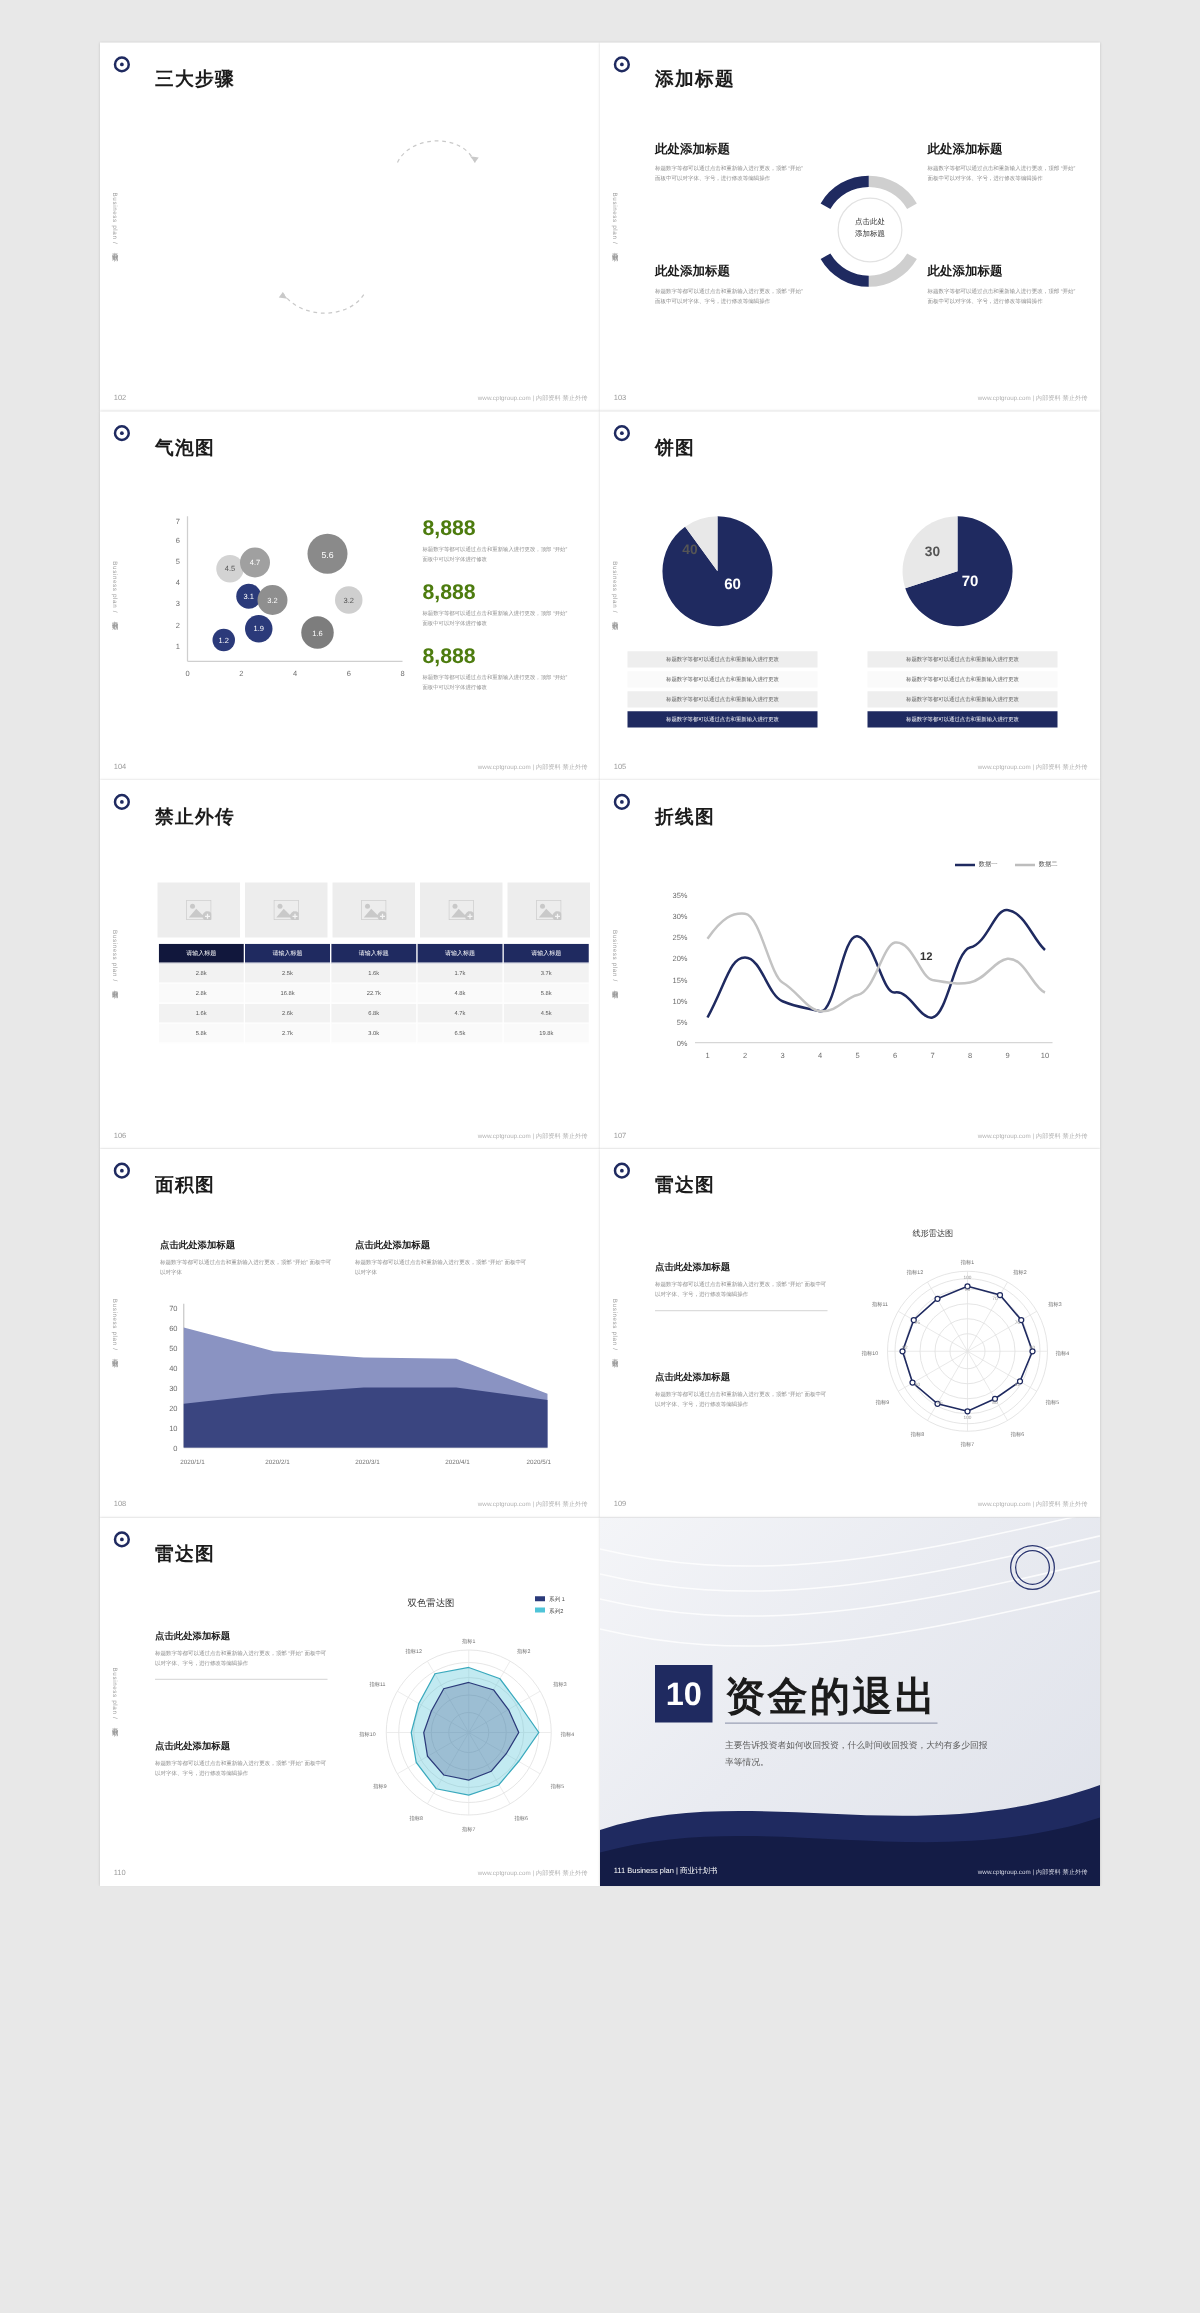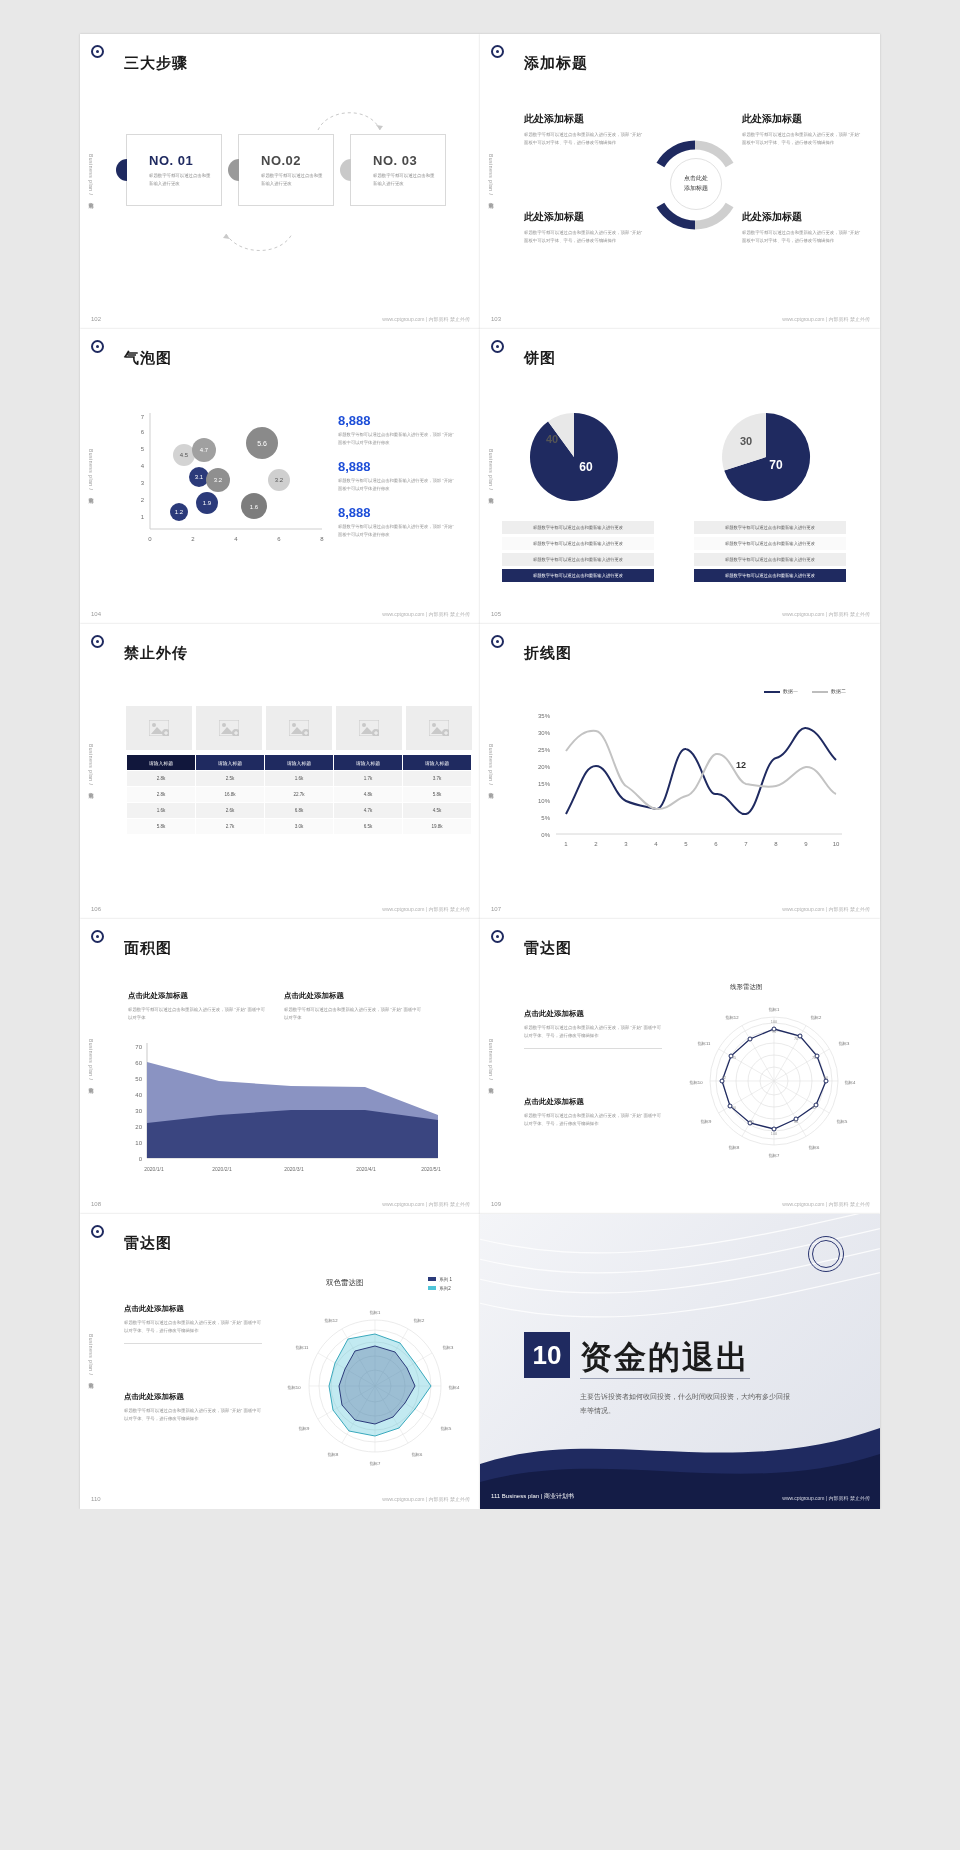--- a/index.html
+++ b/index.html
@@ -20,21 +20,21 @@
   .stepbox .no{font-size:13px;font-weight:bold;letter-spacing:.5px;}
   .stepbox .tx{font-size:4.4px;color:#8a8a8a;line-height:1.65;margin-top:4px;width:62px;}
 
   
   .ring{position:absolute;left:176px;top:110px;width:78px;height:78px;}
   .ring .ctr{position:absolute;left:14px;top:14px;width:50px;height:50px;border-radius:50%;background:#fff;border:1px solid #e2e2e2;display:flex;align-items:center;justify-content:center;flex-direction:column;font-size:6px;color:#333;line-height:1.6;}
   .cblock{position:absolute;width:120px;}
   .cblock .t{font-size:10px;font-weight:bold;color:#1b1b1b;margin-bottom:5px;}
   .cblock .d{font-size:4.4px;color:#8f8f8f;line-height:1.75;}
   .statcol{position:absolute;right:22px;top:84px;width:120px;}
-  .statcol .big{font-size:13px;font-weight:bold;color:#1d4ed8;margin-bottom:3px;}
+  .statcol .big{font-size:17px;font-weight:bold;color:#4d7c0f;margin-bottom:3px;}
   .statcol .sd{font-size:4.3px;color:#909090;line-height:1.75;margin-bottom:13px;}
   .legrow{position:absolute;width:152px;height:13px;font-size:4.3px;display:flex;align-items:center;justify-content:center;color:#5d5d5d;}
 
   
   .imgrow{position:absolute;left:46px;top:82px;display:flex;gap:4px;}
   .imgcell{width:66px;height:44px;background:#ededed;display:flex;align-items:center;justify-content:center;}
   .imgcell svg{opacity:.45;}
   .tbl{position:absolute;left:46px;top:130px;border-collapse:collapse;}
   .tbl td{width:66px;height:13px;font-size:4.6px;text-align:center;color:#555;border:1px solid #fff;background:#f2f2f2;}
   .tbl tr.hd td{background:#1f2a60;color:#fff;font-size:4.8px;}
@@ -73,37 +73,20 @@
     <div class="vside">Business plan / 商业计划书</div>
     <h2>三大步骤</h2>
 
     <svg width="400" height="295" style="position:absolute;left:0;top:0">
       <path d="M238 96 C248 74 290 72 300 96" fill="none" stroke="#c9c9c9" stroke-width="1" stroke-dasharray="3 3"></path>
       <path d="M300 96 l-4 -5 l7 1 z" fill="#c9c9c9"></path>
       <path d="M146 200 C160 222 200 222 212 200" fill="none" stroke="#c9c9c9" stroke-width="1" stroke-dasharray="3 3"></path>
       <path d="M146 200 l4 5 l-7 -1 z" fill="#c9c9c9"></path>
     </svg>
 
-    <div class="steps">
-      <div class="stepbox">
-        <div class="half" style="background:#1f2a60"></div>
-        <div class="no" style="color:#1f2a60">NO. 01</div>
-        <div class="tx">标题数字等都可以通过点击和重新输入进行更改</div>
-      </div>
-      <div class="stepbox">
-        <div class="half" style="background:#9a9a9a"></div>
-        <div class="no" style="color:#4a4a4a">NO.02</div>
-        <div class="tx">标题数字等都可以通过点击和重新输入进行更改</div>
-      </div>
-      <div class="stepbox">
-        <div class="half" style="background:#c9c9c9"></div>
-        <div class="no" style="color:#4a4a4a">NO. 03</div>
-        <div class="tx">标题数字等都可以通过点击和重新输入进行更改</div>
-      </div>
-    </div>
 
     <div class="pgnum">102</div>
     <div class="foot">www.cptgroup.com | 内部资料 禁止外传</div>
   </div>
 
   <div class="slide">
     <div class="seal"></div>
     <div class="vside">Business plan / 商业计划书</div>
     <h2>添加标题</h2>
 

